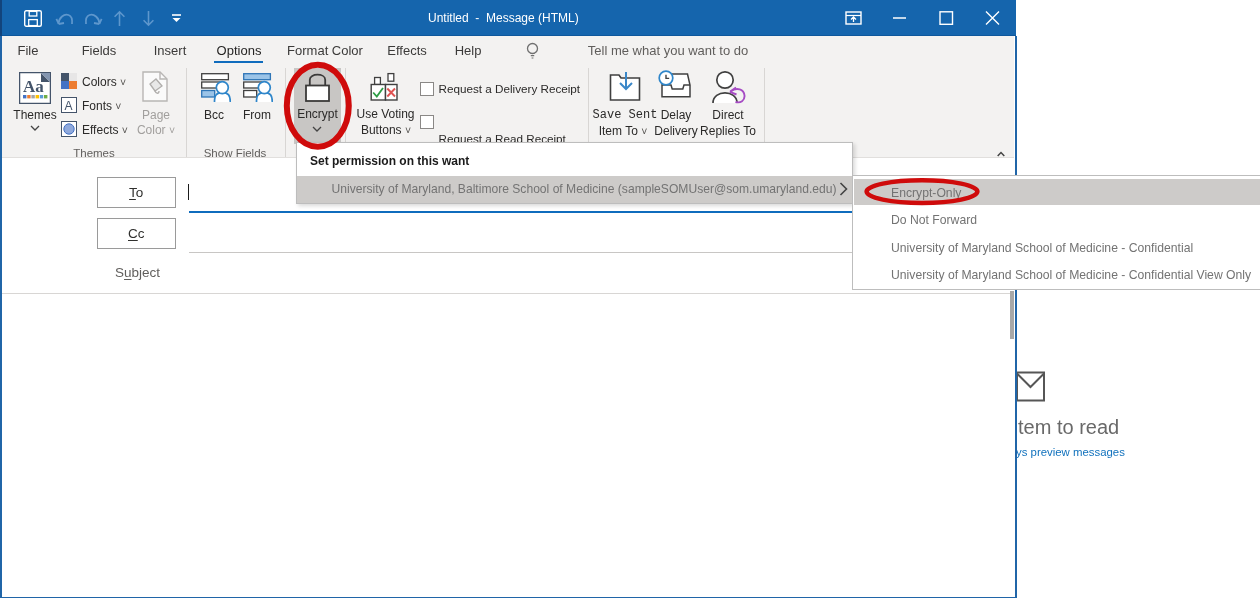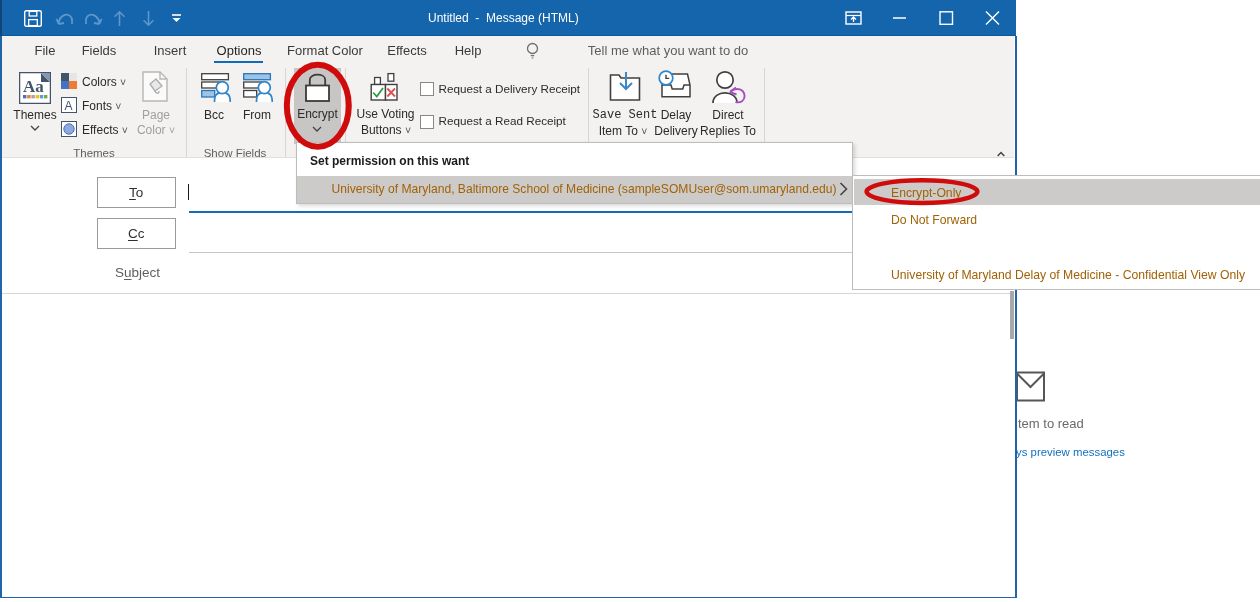--- a/index.html
+++ b/index.html
@@ -25,32 +25,32 @@
   .chev { font-size:10.5px; color:#54524f; }
   .cb { position:absolute; width:14px; height:14px; background:#fff; border:1px solid #8a8886; }
   
   .btn { position:absolute; background:#fff; border:1px solid #9a9a9a; font-size:13.5px; color:#30302e;
      text-align:center; }
   .fieldline { position:absolute; height:1px; background:#c8c6c4; }
   u { text-decoration:underline; text-underline-offset:2px; }
   
   .panel { position:absolute; background:#fff; border:1px solid #bdbdbd; }
   .hrow { position:absolute; background:#cdcbc9; }
-  .mi { position:absolute; font-size:12.5px; color:#a16207; white-space:nowrap; }
+  .mi { position:absolute; font-size:12.5px; color:#737373; white-space:nowrap; }
   .panel .mi2 { font-size:12.2px; }
 </style>
 </head>
 <body>
 <div id="stage">
 
   <svg class="abs" style="left:1008px; top:370px;" width="40" height="34" viewBox="0 0 40 34">
     <rect x="9" y="2.5" width="27" height="28" fill="none" stroke="#565656" stroke-width="2"></rect>
     <path d="M9 3.5 L22.5 17 L36 3.5" fill="none" stroke="#565656" stroke-width="2"></path>
   </svg>
-  <div class="abs" style="left:1018px; top:416px; font-size:13px; color:#696969;">tem to read</div>
+  <div class="abs" style="left:1018px; top:416px; font-size:20px; color:#696969;">tem to read</div>
   <div class="abs" style="left:1016px; top:445.5px; font-size:11.4px; color:#1071bd;">ys preview messages</div>
 
   <div id="win">
     <div id="titlebar">
 
       <svg class="abs" style="left:24px;top:10px" width="18" height="17" viewBox="0 0 18 17">
         <rect x="0.7" y="0.7" width="16.6" height="15.6" rx="1.5" fill="none" stroke="#fff" stroke-width="1.4"></rect>
         <rect x="5.2" y="1.4" width="7.6" height="4.6" fill="none" stroke="#fff" stroke-width="1.3"></rect>
         <rect x="4.7" y="9.6" width="8.6" height="6" fill="none" stroke="#fff" stroke-width="1.3"></rect>
       </svg>
@@ -92,21 +92,21 @@
       <svg class="abs" style="left:938px;top:11px" width="17" height="14" viewBox="0 0 17 14">
         <rect x="2" y="0.8" width="12.5" height="12.5" fill="none" stroke="#fff" stroke-width="1.4"></rect>
       </svg>
 
       <svg class="abs" style="left:984px;top:11px" width="17" height="14" viewBox="0 0 17 14">
         <path d="M2 0.5 L15 13.5 M15 0.5 L2 13.5" stroke="#fff" stroke-width="1.4"></path>
       </svg>
     </div>
 
     <div id="tabrow">
-      <div class="tab" style="left:45px;">File</div>
+      <div class="tab" style="left:28px;">File</div>
       <div class="tab" style="left:99px;">Fields</div>
       <div class="tab" style="left:170px;">Insert</div>
       <div class="tab" style="left:239px; color:#252423;">Options</div>
       <div class="tab" style="left:325px;">Format Color</div>
       <div class="tab" style="left:407px;">Effects</div>
       <div class="tab" style="left:468px;">Help</div>
       <div class="abs" style="left:214px; top:24.5px; width:49px; height:2.5px; background:#0f6cbd;"></div>
 
       <svg class="abs" style="left:524px; top:6px;" width="17" height="18" viewBox="0 0 17 18">
         <circle cx="8.5" cy="6.5" r="5" fill="none" stroke="#707070" stroke-width="1.3"></circle>
@@ -203,21 +203,21 @@
         <rect x="1.2" y="12.5" width="14.3" height="15.5" fill="#fff" stroke="#404040" stroke-width="1.4"></rect>
         <rect x="15.5" y="12.5" width="11.5" height="15.5" fill="#fff" stroke="#404040" stroke-width="1.4"></rect>
         <path d="M3.2 20.5 L6.8 24.5 L13 16" fill="none" stroke="#2e9e46" stroke-width="1.8"></path>
         <path d="M17.3 16.5 L25 24.5 M25 16.5 L17.3 24.5" fill="none" stroke="#e05252" stroke-width="1.9"></path>
       </svg>
       <div class="rlabel" style="left:385.5px; top:43px;">Use Voting</div>
       <div class="rlabel" style="left:386px; top:58.5px;">Buttons <span class="chev">˅</span></div>
       <div class="cb" style="left:420px; top:18px;"></div>
       <div class="rlabelL" style="left:438.5px; top:17.5px; font-size:11.7px;">Request a Delivery Receipt</div>
       <div class="cb" style="left:420px; top:50.5px;"></div>
-      <div class="rlabelL" style="left:438.5px; top:50px; font-size:11.7px;">Request a Read Receipt</div>
+      <div class="rlabelL" style="left:438.5px; top:68px; font-size:11.7px;">Request a Read Receipt</div>
       <div class="gdiv" style="left:588px;"></div>
 
       <svg class="abs" style="left:609px; top:6px;" width="32" height="32" viewBox="0 0 32 32">
         <path d="M1.5 5 L10 5 L12 8 L30.5 8 L30.5 30 L1.5 30 Z" fill="#fff" stroke="#404040" stroke-width="1.6"></path>
         <path d="M17 2 L17 18 M11 13 L17 19 L23 13" fill="none" stroke="#3a87c8" stroke-width="2"></path>
       </svg>
       <div class="rlabel" style="left:625px; top:44px;font-family:Liberation Mono, monospace;">Save Sent</div>
       <div class="rlabel" style="left:623px; top:59.5px;">Item To <span class="chev">˅</span></div>
 
       <svg class="abs" style="left:658px; top:6px;" width="34" height="28" viewBox="0 0 34 28">
@@ -265,21 +265,22 @@
     <div class="mi" style="left:34.5px; top:39.5px; font-size:12.1px;">University of Maryland, Baltimore School of Medicine (sampleSOMUser@som.umaryland.edu)</div>
     <svg class="abs" style="left:542px; top:39.5px;" width="9" height="14" viewBox="0 0 9 14">
       <path d="M1.5 1 L7.5 7 L1.5 13" fill="none" stroke="#444" stroke-width="1.6"></path>
     </svg>
   </div>
 
   <div class="panel" style="left:852px; top:174.5px; width:410px; height:115.5px;">
     <div class="hrow" style="left:1px; top:3px; width:407px; height:26.5px;"></div>
     <div class="mi mi2" style="left:38px; top:10px;">Encrypt-Only</div>
     <div class="mi mi2" style="left:38px; top:37.5px;">Do Not Forward</div>
-    <div class="mi mi2" style="left:38px; top:92.5px;">University of Maryland Delay of Medicine - Confidential View Only</div>
+    <div class="mi mi2" style="left:38px; top:65px;">University of Maryland School of Medicine - Confidential</div>
+    <div class="mi mi2" style="left:38px; top:92.5px;">University of Maryland School of Medicine - Confidential View Only</div>
   </div>
 
   <svg class="abs" style="left:281px; top:59.5px;" width="74" height="92" viewBox="0 0 74 92">
     <ellipse cx="36.8" cy="45.7" rx="31" ry="41" fill="none" stroke="#cf0b0b" stroke-width="6"></ellipse>
   </svg>
   <svg class="abs" style="left:862px; top:177.5px;" width="122" height="28" viewBox="0 0 122 28">
     <ellipse cx="60" cy="13.6" rx="55.4" ry="11.3" fill="none" stroke="#cf0b0b" stroke-width="4.5"></ellipse>
   </svg>
 
 </div>

